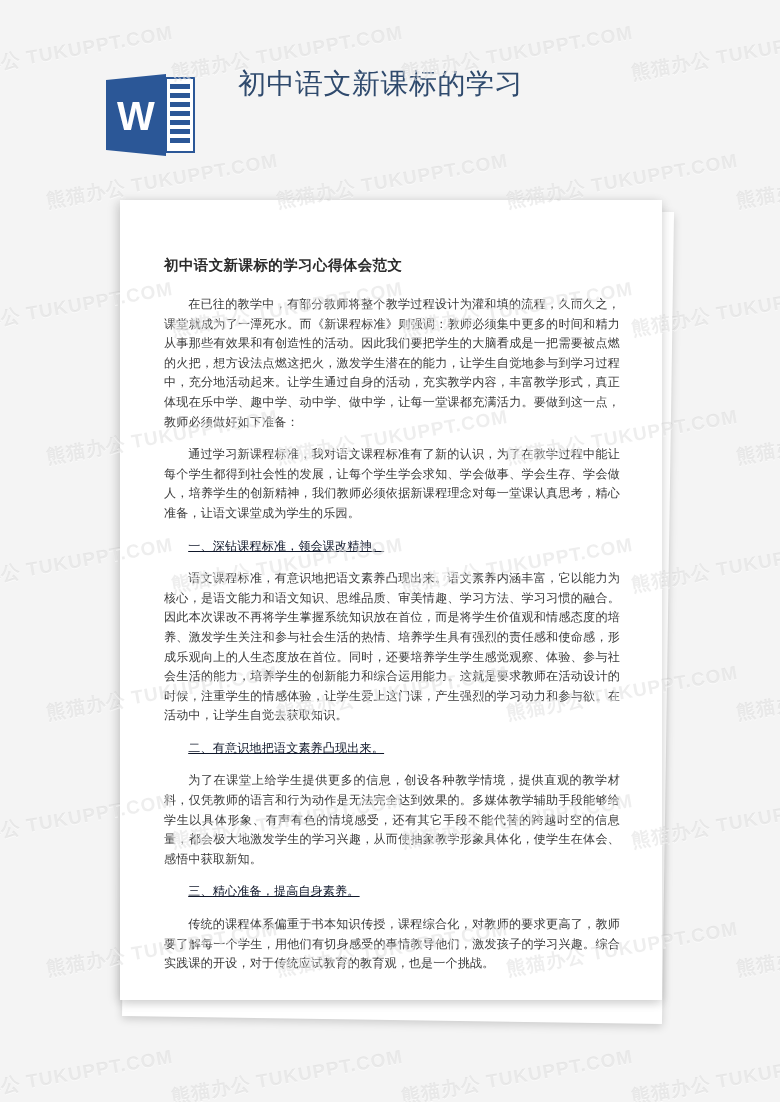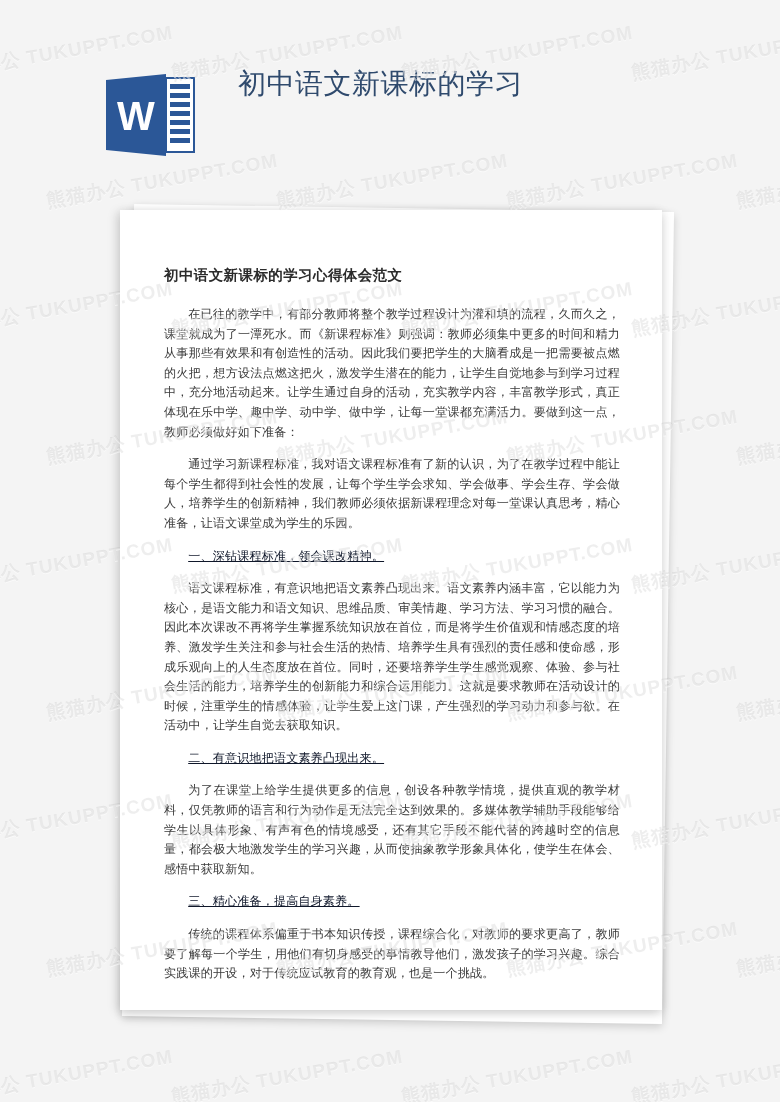--- a/index.html
+++ b/index.html
@@ -91,21 +91,20 @@
   }
   .page-front {
     position: absolute;
     left: 120px;
     top: 200px;
     width: 542px;
     height: 800px;
     background: #ffffff;
     box-shadow: -3px 2px 10px rgba(0,0,0,0.14), 2px 3px 10px rgba(0,0,0,0.10);
     overflow: hidden;
-    margin-top: 10px;
   }
   .page-inner {
     padding: 56px 42px 0 44px;
     box-sizing: border-box;
   }
 
   
   .doc-title {
     font-family: "DejaVu Serif", "Liberation Serif", serif;
     font-size: 14.5px;

